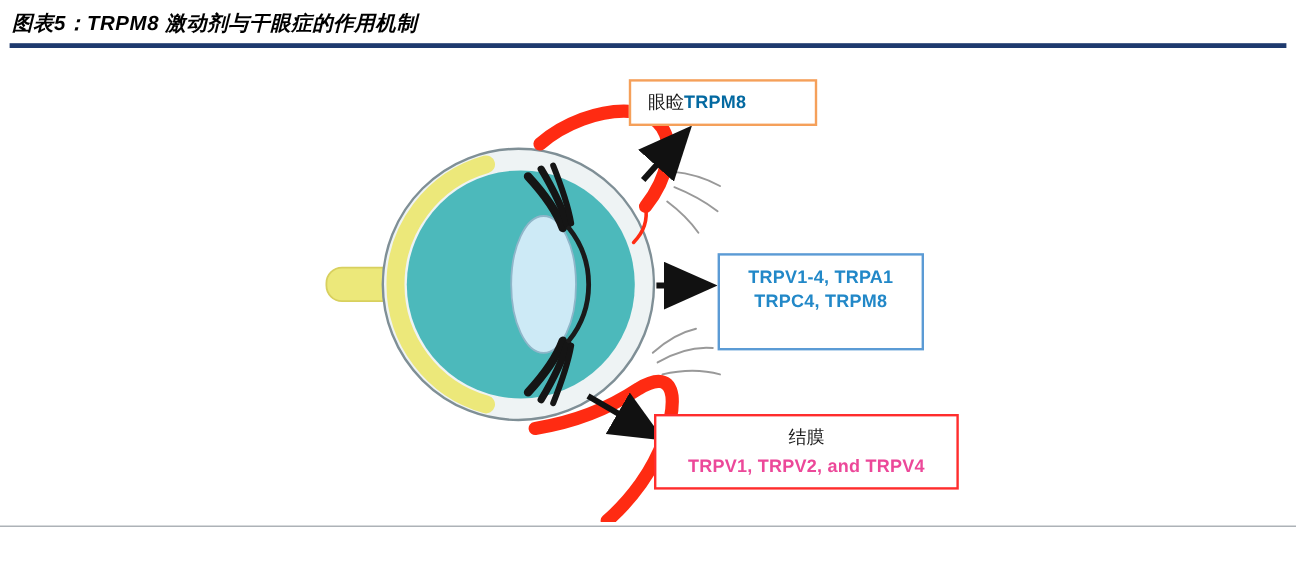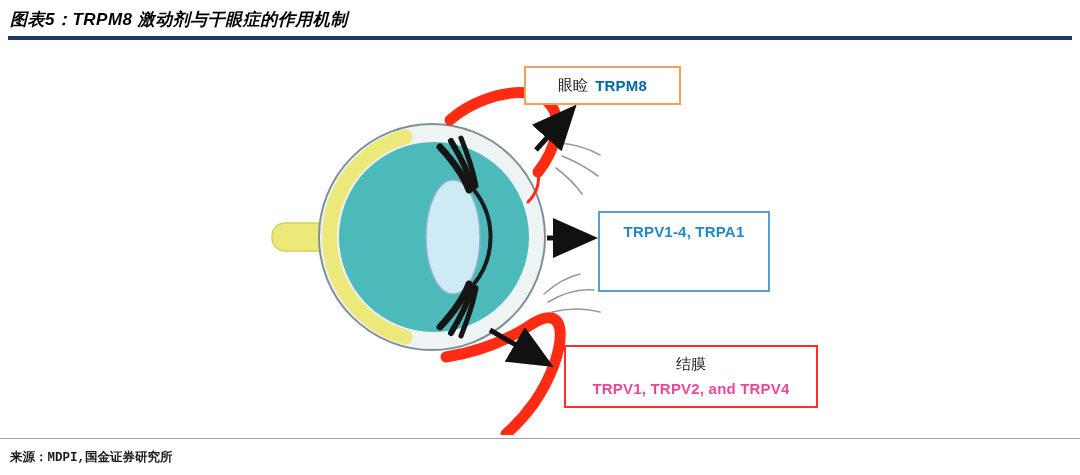--- a/index.html
+++ b/index.html
@@ -51,32 +51,32 @@
     font-size: 15px;
     font-weight: bold;
     color: #2288c8;
     letter-spacing: 0.2px;
   }
   .box-eyelid {
     left: 524px; top: 26px;
     width: 157px; height: 39px;
     display: flex;
     align-items: center;
-    justify-content: space-between;
-    padding: 0 32px;
+    justify-content: flex-start;
+    padding: 0 14px;
   }
   .box-cornea {
     left: 598px; top: 171px;
     width: 172px; height: 81px;
     padding-top: 9px;
   }
   .box-cornea .zh { display: block; margin-bottom: 7px; }
   .box-cornea .protein { display: block; line-height: 1.35; text-align: center; }
   .box-conjunctiva {
-    left: 564px; top: 305px;
+    left: 545px; top: 305px;
     width: 254px; height: 63px;
     padding-top: 8px;
   }
   .box-conjunctiva .zh { display: block; margin-bottom: 6px; }
   .box-conjunctiva .protein { display: block; }
   .footer-line {
     position: absolute;
     left: 0; right: 0;
     top: 438px;
     height: 1px;
@@ -155,25 +155,25 @@
       <line x1="490" y1="330" x2="545" y2="362" stroke="#111111" stroke-width="5" marker-end="url(#arrowhead)"></line>
     </svg>
 
     <div class="box box-eyelid" style="border-color: rgb(245, 160, 90);">
       <span class="zh">眼睑</span>
       <span class="protein" style="color: #0369a1;">TRPM8</span>
     </div>
 
     <div class="box box-cornea" style="border-color: rgb(91, 155, 213);">
       <span class="protein" style="color: rgb(34, 136, 200);">TRPV1-4, TRPA1</span>
+      <span class="protein" style="color: rgb(34, 136, 200);">TRPC4, TRPM8</span>
     </div>
 
     <div class="box box-conjunctiva" style="border-color: rgb(255, 45, 45);">
       <span class="zh">结膜</span>
       <span class="protein" style="color: #ec4899;">TRPV1, TRPV2, and TRPV4</span>
     </div>
 
   </div>
 
   <div class="footer-line"></div>
-  <div class="source">来源：MDPI,国金证券研究所</div>
 
 </div>
 
 </body></html>

